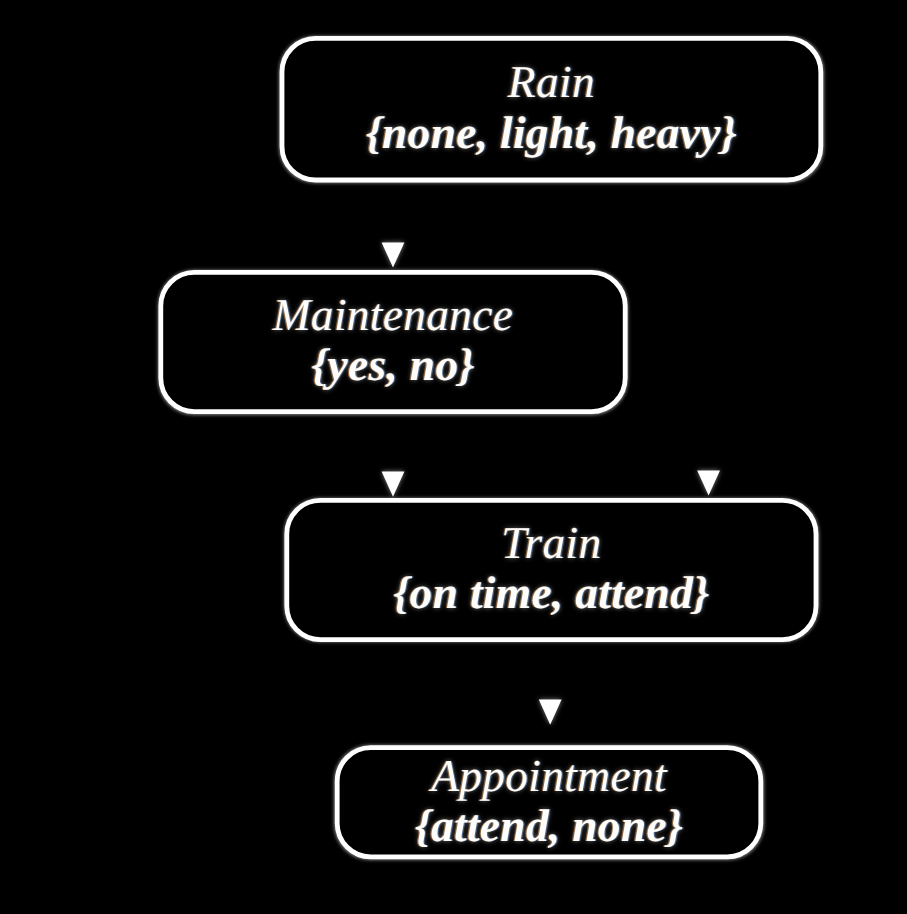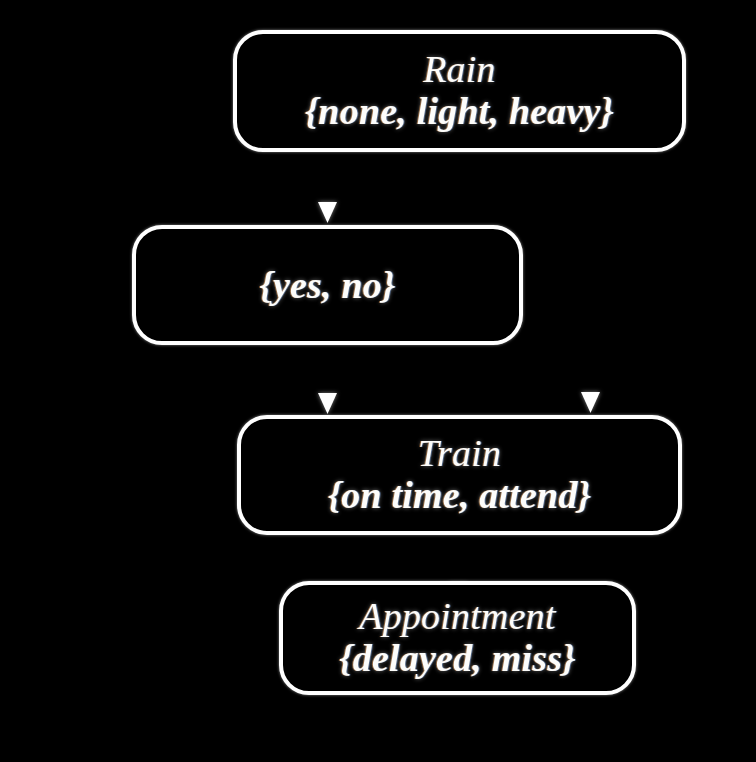--- a/index.html
+++ b/index.html
@@ -42,21 +42,21 @@
        1px 0 0 rgba(130,180,255,0.40),
        0 0 4px rgba(255,255,255,0.45);
   }
   .node .name { font-size: 38px; }
   .node .vals { font-size: 38px; margin-top: 2px; font-weight: bold; }
 
   
   #node-rain        { left:195px; top:30px;  width:453px; height:122px; }
   #node-maintenance { left:94px;  top:225px; width:391px; height:120px; }
   #node-train       { left:199px; top:415px; width:445px; height:120px; }
-  #node-appointment { left:241px; top:581px; width:357px; height:114px; }
+  #node-appointment { left:241px; top:621px; width:357px; height:95px; }
 
   .edge {
     position: absolute;
     z-index: 1;
     overflow: visible;
   }
   .edge svg { display: block; overflow: visible; }
   .edge path, .edge polygon {
     fill: #ffffff;
     stroke: none;
@@ -95,26 +95,27 @@
       <polygon points="10,48 29,48 19.5,69"></polygon>
     </svg>
   </div>
 
   <div class="node" id="node-rain">
     <div class="line name">Rain</div>
     <div class="line vals">{none, light, heavy}</div>
   </div>
 
   <div class="node" id="node-maintenance">
+    <div class="line name">Maintenance</div>
     <div class="line vals">{yes, no}</div>
   </div>
 
   <div class="node" id="node-train">
     <div class="line name">Train</div>
     <div class="line vals">{on time, attend}</div>
   </div>
 
   <div class="node" id="node-appointment">
     <div class="line name">Appointment</div>
-    <div class="line vals">{delayed, miss}</div>
+    <div class="line vals">{attend, none}</div>
   </div>
 
 </div>
 
 </body></html>

